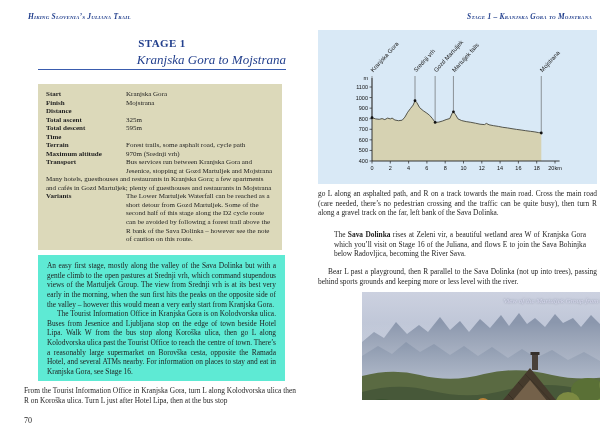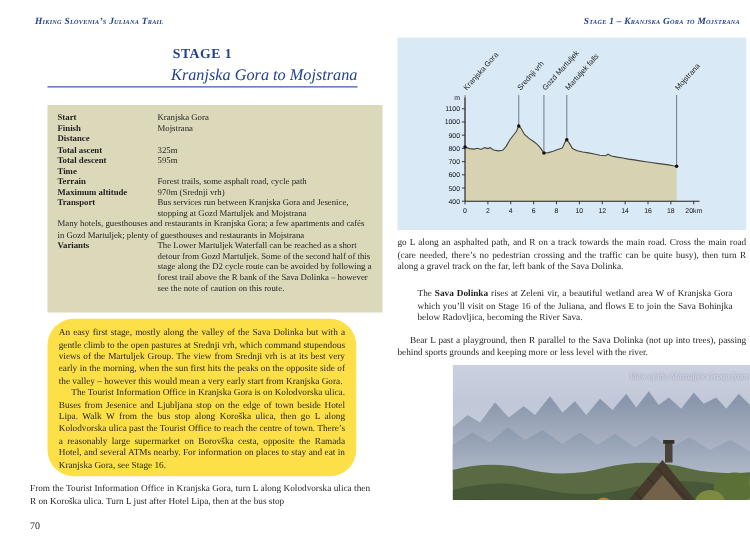--- a/index.html
+++ b/index.html
@@ -15,29 +15,29 @@
     font-variant:small-caps;color:#24418e;letter-spacing:.2px;}
   #hdr-left{left:28px;top:12px;}
   #hdr-right{right:8px;top:12px;text-align:center;}
   
   #stage-title{left:38px;top:37px;width:248px;text-align:center;
     font-size:11px;font-weight:bold;color:#24418e;letter-spacing:.4px;}
   #stage-subtitle{left:38px;top:52px;width:248px;text-align:right;
     font-size:13px;font-style:italic;color:#24418e;}
   #title-rule{left:38px;top:69px;width:248px;height:0;border-top:1.2px solid #3a5cae;}
   
-  #info-box{left:38px;top:84px;width:268px;height:166px;box-sizing:border-box;
+  #info-box{left:38px;top:84px;width:244px;height:166px;box-sizing:border-box;
     background:#dcd9ba;padding:6px 8px;}
   .info-row{display:flex;font-size:7px;line-height:1.22;}
   .info-label{width:80px;flex-shrink:0;font-weight:bold;}
   .info-value{flex:1;}
   
   #intro-box{left:38px;top:255px;width:247px;height:126px;box-sizing:border-box;
-    background:#fde047;padding:6px 9px;font-size:7.4px;line-height:1.3;
-    text-align:justify;border-radius:21px;}
+    background:#5eead4;padding:6px 9px;font-size:7.4px;line-height:1.3;
+    text-align:justify;}
   #intro-box p{margin:0;}
   #intro-box p.indent{text-indent:10px;}
   
   #route-para{left:24px;top:386px;width:272px;font-size:7.4px;line-height:1.3;text-align:justify;}
   #page-num{left:24px;top:416px;font-size:8px;}
   
   #chart-box{left:318px;top:30px;width:279px;height:154px;background:#d9e9f6;}
   #chart-box svg{display:block;width:279px;height:154px;}
   
   .rtext{font-size:7.4px;line-height:1.3;text-align:justify;}

